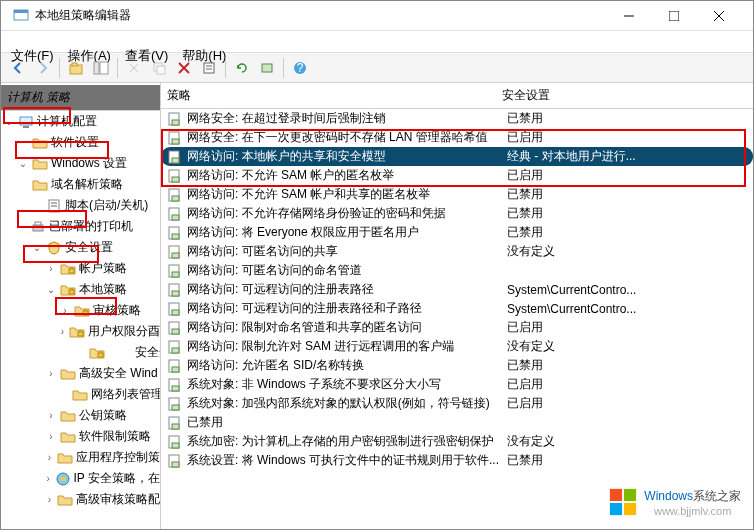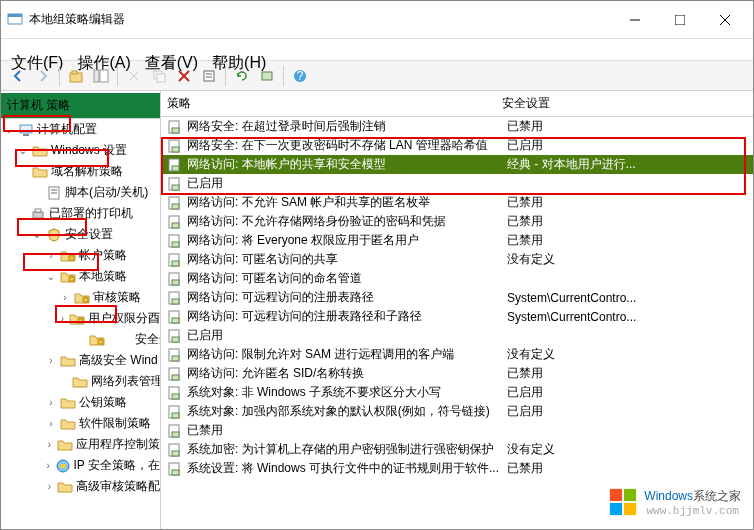--- a/index.html
+++ b/index.html
@@ -1,58 +1,58 @@
 <!DOCTYPE html>
 <html><head>
 <meta charset="utf-8">
 <style>
 * { box-sizing: border-box; margin: 0; padding: 0; font-family: "Microsoft YaHei", "Segoe UI", sans-serif; font-size: 12px; }
 body { width: 754px; height: 530px; background: #fff; position: relative; overflow: hidden; border: 1px solid #888; }
 
-.titlebar { height: 38px; display: flex; align-items: center; padding: 0 6px; border-bottom: 1px solid #e0e0e0; }
+.titlebar { height: 30px; display: flex; align-items: center; padding: 0 12px; border-bottom: 1px solid #e0e0e0; }
 .title-icon { width: 16px; height: 16px; margin-right: 6px; display: flex; align-items: center; justify-content: center; }
 .title-text { flex: 1; font-size: 12px; }
 .win-controls { display: flex; gap: 0; }
 .win-btn { width: 45px; height: 28px; display: flex; align-items: center; justify-content: center; font-size: 10px; cursor: pointer; }
 
 .menubar { height: 22px; display: flex; align-items: center; gap: 14px; padding: 0 10px; border-bottom: 1px solid #e0e0e0; }
-.menu-item { font-size: 16px; cursor: pointer; margin-top: 28px; }
+.menu-item { font-size: 13px; cursor: pointer; margin-top: 28px; }
 
 .toolbar { height: 30px; display: flex; align-items: center; gap: 3px; padding: 0 6px; border-bottom: 1px solid #d0d0d0; background: #f5f5f5; }
 .tb-sep { width: 1px; height: 20px; background: #ccc; margin: 0 2px; }
 .tb-btn { width: 22px; height: 22px; display: flex; align-items: center; justify-content: center; cursor: pointer; border-radius: 2px; }
 .tb-btn.disabled { opacity: 0.4; cursor: default; }
 
 .main { display: flex; height: calc(100% - 82px); }
 
 .tree-panel { width: 160px; border-right: 1px solid #d0d0d0; overflow: auto; padding: 2px 0; position: relative; }
-.tree-header { padding: 4px 6px; border-bottom: 1px solid #d0d0d0; background: #15803d; }
+.tree-header { padding: 4px 6px; border-bottom: 1px solid #d0d0d0; background: #737373; font-style: italic; }
 .tree-node { display: flex; align-items: center; padding: 2px 0; white-space: nowrap; cursor: pointer; }
 .exp { width: 12px; text-align: center; color: #666; font-size: 10px; user-select: none; }
 .tree-icon { width: 16px; height: 16px; display: inline-flex; align-items: center; justify-content: center; margin: 0 3px; }
 .red-box { position: absolute; border: 2px solid #e30000; pointer-events: none; }
 
 .list-panel { flex: 1; display: flex; flex-direction: column; overflow: hidden; }
 .list-header { display: flex; padding: 4px 6px; border-bottom: 1px solid #d0d0d0; background: #fff; }
 .col-policy { width: 335px; }
 .col-setting { flex: 1; }
 .list-body { flex: 1; overflow: auto; position: relative; }
 .list-row { display: flex; align-items: center; padding: 1px 6px; cursor: pointer; height: 19px; }
-.list-row.selected { background: #4d7c0f; color: #fff; }
+.list-row.selected { background: #0c4a6e; color: #fff; border-radius: 9px; }
 .list-icon { width: 16px; height: 16px; margin-right: 4px; display: inline-flex; align-items: center; justify-content: center; flex-shrink: 0; }
 .policy-text { width: 320px; overflow: hidden; text-overflow: ellipsis; white-space: nowrap; }
 .setting-text { flex: 1; overflow: hidden; text-overflow: ellipsis; white-space: nowrap; }
 
 .list-red-box { position: absolute; border: 2px solid #e30000; pointer-events: none; z-index: 5; }
 
 .watermark { position: absolute; bottom: 12px; right: 12px; display: flex; align-items: center; gap: 6px; font-size: 18px; z-index: 100; text-align: center; }
 .wm-logo { width: 30px; height: 30px; }
 .wm-text { color: #0067b8; font-weight: normal; }
 .wm-text2 { color: #444; }
-.wm-url { color: #aaa; font-size: 11px; font-family: Liberation Mono, monospace; }
+.wm-url { color: #aaa; font-size: 11px; }
 
 svg { display: block; }
 </style>
 </head>
 <body>
 
 <div class="titlebar">
   <span class="title-icon">
     <svg width="16" height="16" viewBox="0 0 16 16">
         <rect x="1" y="2" width="14" height="10" fill="#fff" stroke="#5895c9"></rect>
@@ -166,20 +166,29 @@
           <span class="exp">⌄</span>
           <span class="tree-icon">
             <svg width="16" height="16">
               <rect x="2" y="3" width="12" height="8" fill="#e6f0fa" stroke="#5895c9"></rect>
               <rect x="5" y="12" width="6" height="2" fill="#888"></rect>
             </svg>
           </span>
           <span>计算机配置</span>
         </div>
         <div class="tree-node" style="padding-left: 16px;">
+          <span class="exp"></span>
+          <span class="tree-icon">
+            <svg width="16" height="16">
+              <path d="M1 4 L6 4 L7 6 L15 6 L15 13 L1 13 Z" fill="#f6d889" stroke="#c99b3a"></path>
+            </svg>
+          </span>
+          <span>软件设置</span>
+        </div>
+        <div class="tree-node" style="padding-left: 16px;">
           <span class="exp">⌄</span>
           <span class="tree-icon">
             <svg width="16" height="16">
               <path d="M1 4 L6 4 L7 6 L15 6 L15 13 L1 13 Z" fill="#f6d889" stroke="#c99b3a"></path>
             </svg>
           </span>
           <span>Windows 设置</span>
         </div>
         <div class="tree-node" style="padding-left: 16px;">
           <span class="exp"></span>
@@ -385,20 +394,21 @@
           <span class="policy-text">网络访问: 本地帐户的共享和安全模型</span>
           <span class="setting-text">经典 - 对本地用户进行...</span>
         </div>
         <div class="list-row">
           <span class="list-icon">
             <svg width="16" height="16">
               <rect x="2" y="2" width="10" height="12" fill="#fff" stroke="#888"></rect>
               <rect x="5" y="9" width="7" height="5" fill="#cfe4c4" stroke="#5a8a4a"></rect>
             </svg>
           </span>
+          <span class="policy-text">网络访问: 不允许 SAM 帐户的匿名枚举</span>
           <span class="setting-text">已启用</span>
         </div>
         <div class="list-row">
           <span class="list-icon">
             <svg width="16" height="16">
               <rect x="2" y="2" width="10" height="12" fill="#fff" stroke="#888"></rect>
               <rect x="5" y="9" width="7" height="5" fill="#cfe4c4" stroke="#5a8a4a"></rect>
             </svg>
           </span>
           <span class="policy-text">网络访问: 不允许 SAM 帐户和共享的匿名枚举</span>
@@ -464,20 +474,21 @@
           <span class="policy-text">网络访问: 可远程访问的注册表路径和子路径</span>
           <span class="setting-text">System\CurrentContro...</span>
         </div>
         <div class="list-row">
           <span class="list-icon">
             <svg width="16" height="16">
               <rect x="2" y="2" width="10" height="12" fill="#fff" stroke="#888"></rect>
               <rect x="5" y="9" width="7" height="5" fill="#cfe4c4" stroke="#5a8a4a"></rect>
             </svg>
           </span>
+          <span class="policy-text">网络访问: 限制对命名管道和共享的匿名访问</span>
           <span class="setting-text">已启用</span>
         </div>
         <div class="list-row">
           <span class="list-icon">
             <svg width="16" height="16">
               <rect x="2" y="2" width="10" height="12" fill="#fff" stroke="#888"></rect>
               <rect x="5" y="9" width="7" height="5" fill="#cfe4c4" stroke="#5a8a4a"></rect>
             </svg>
           </span>
           <span class="policy-text">网络访问: 限制允许对 SAM 进行远程调用的客户端</span>

